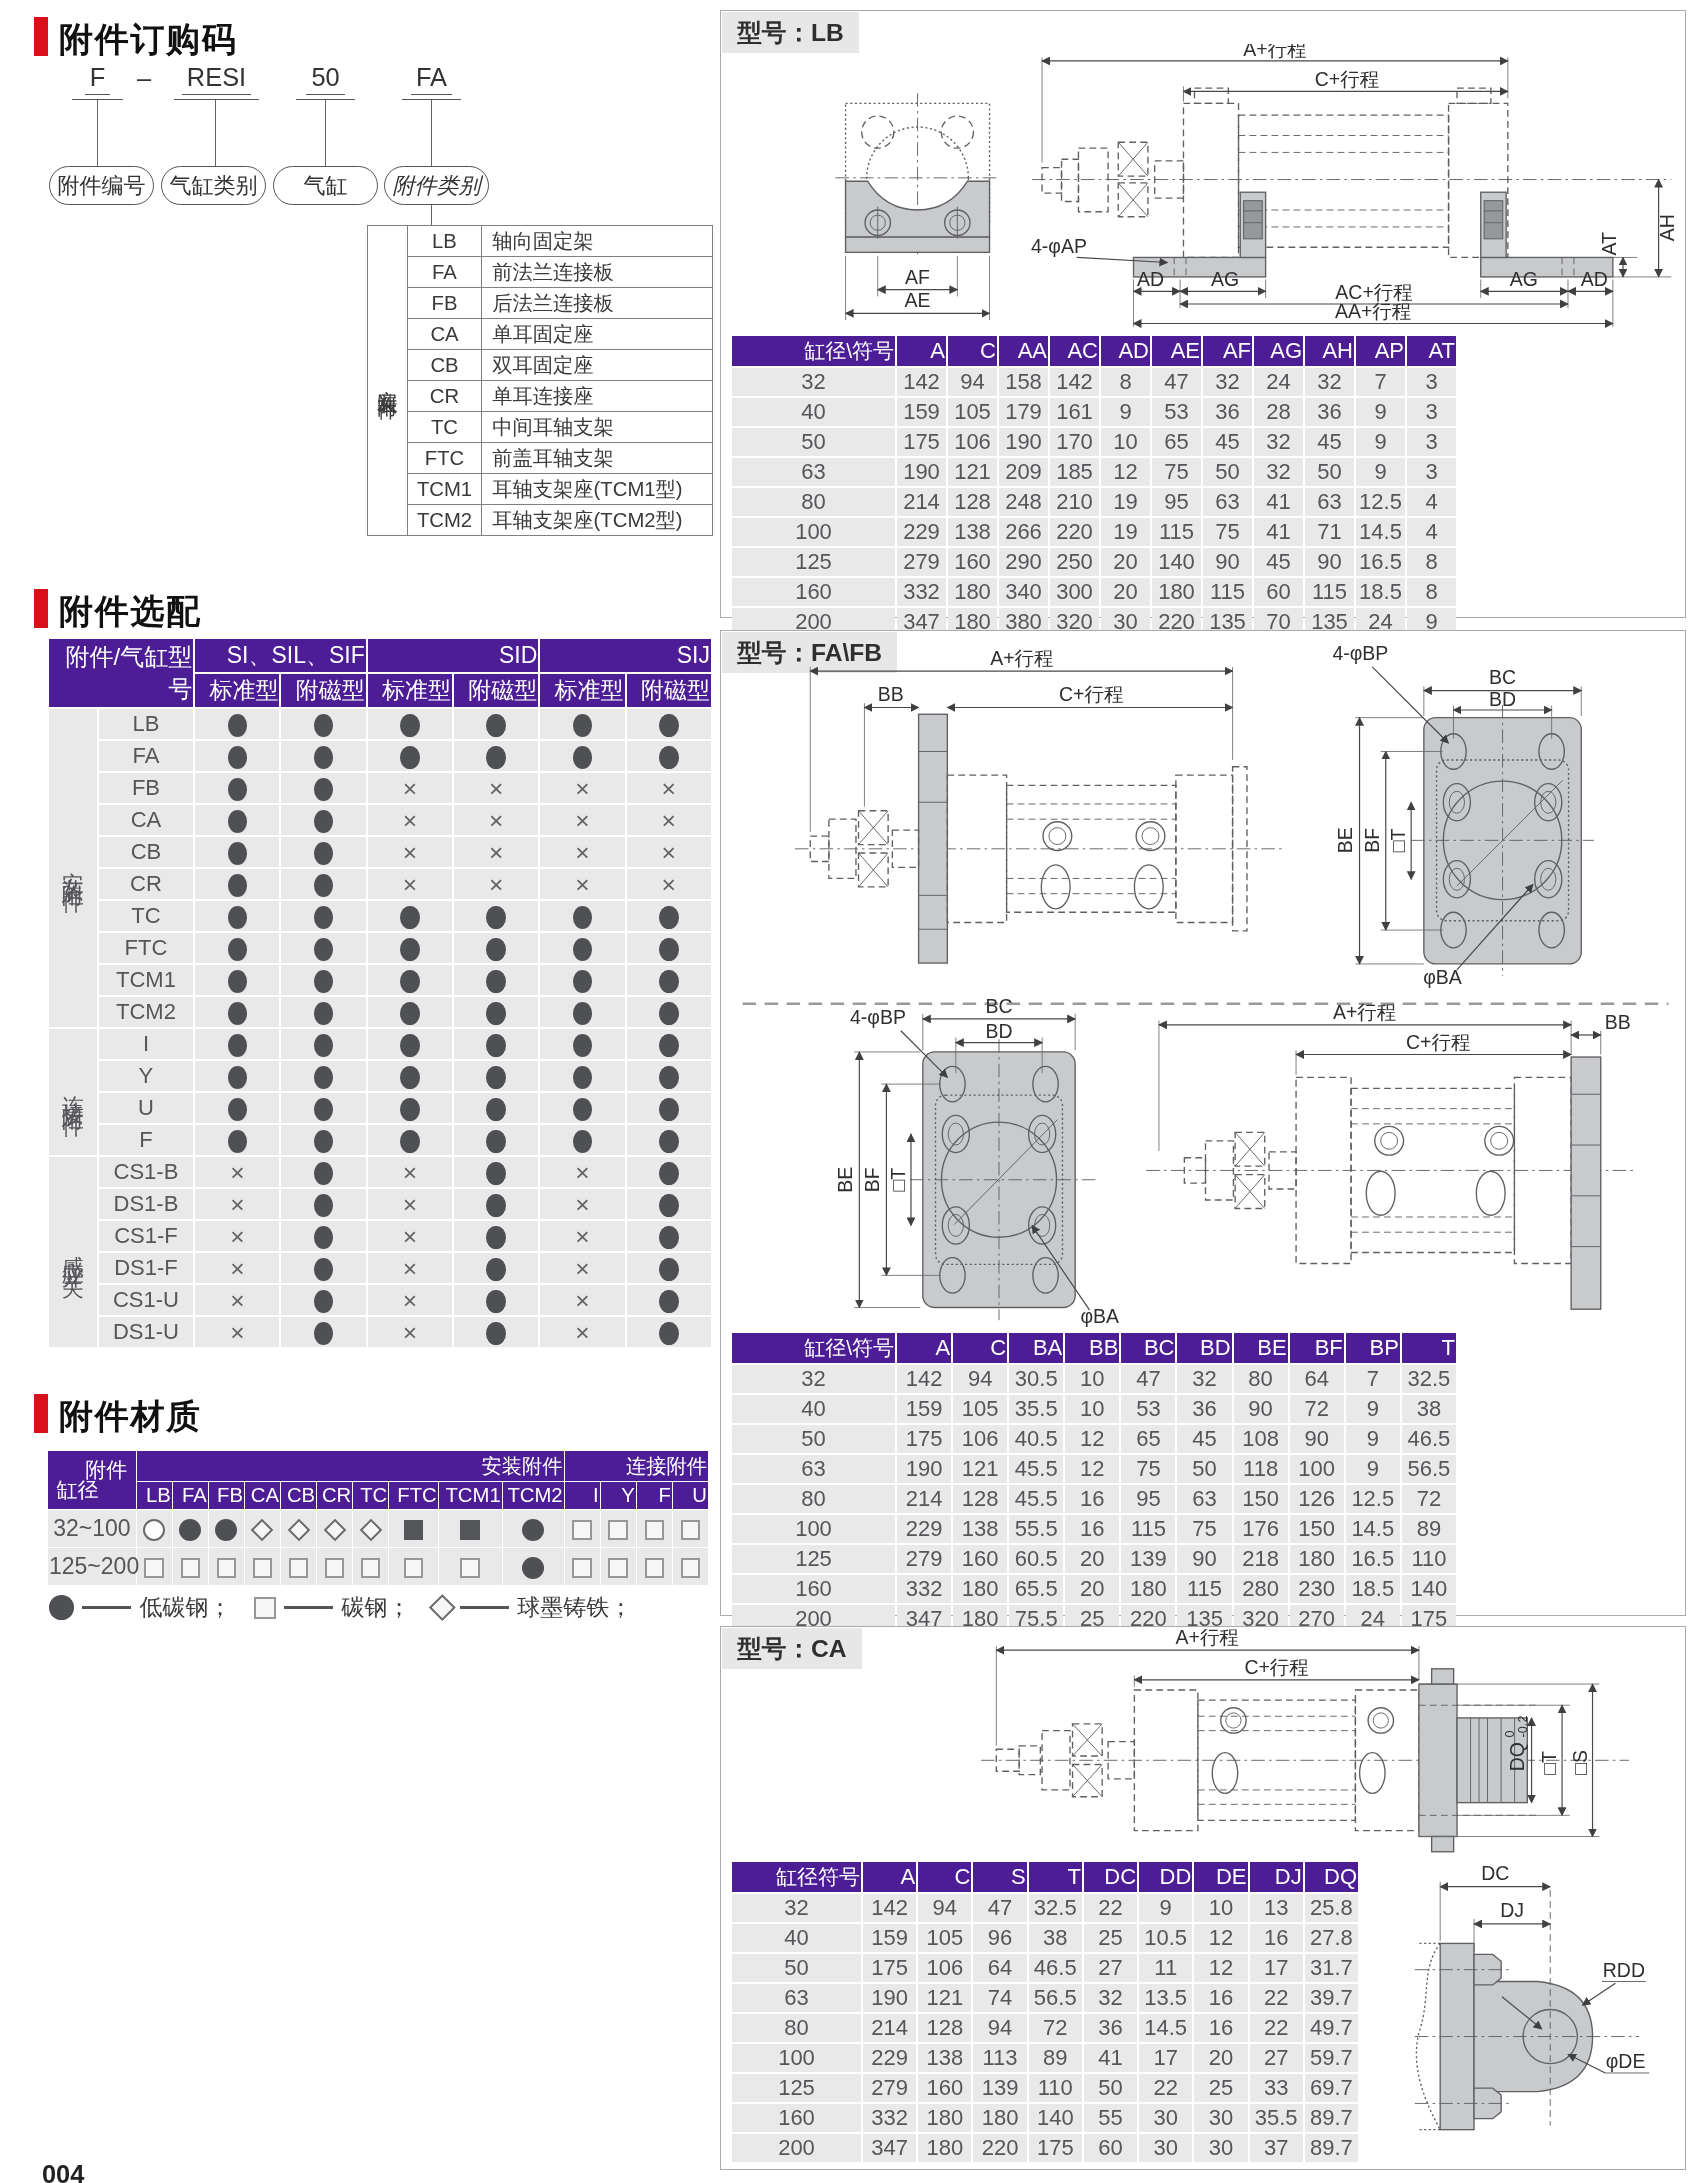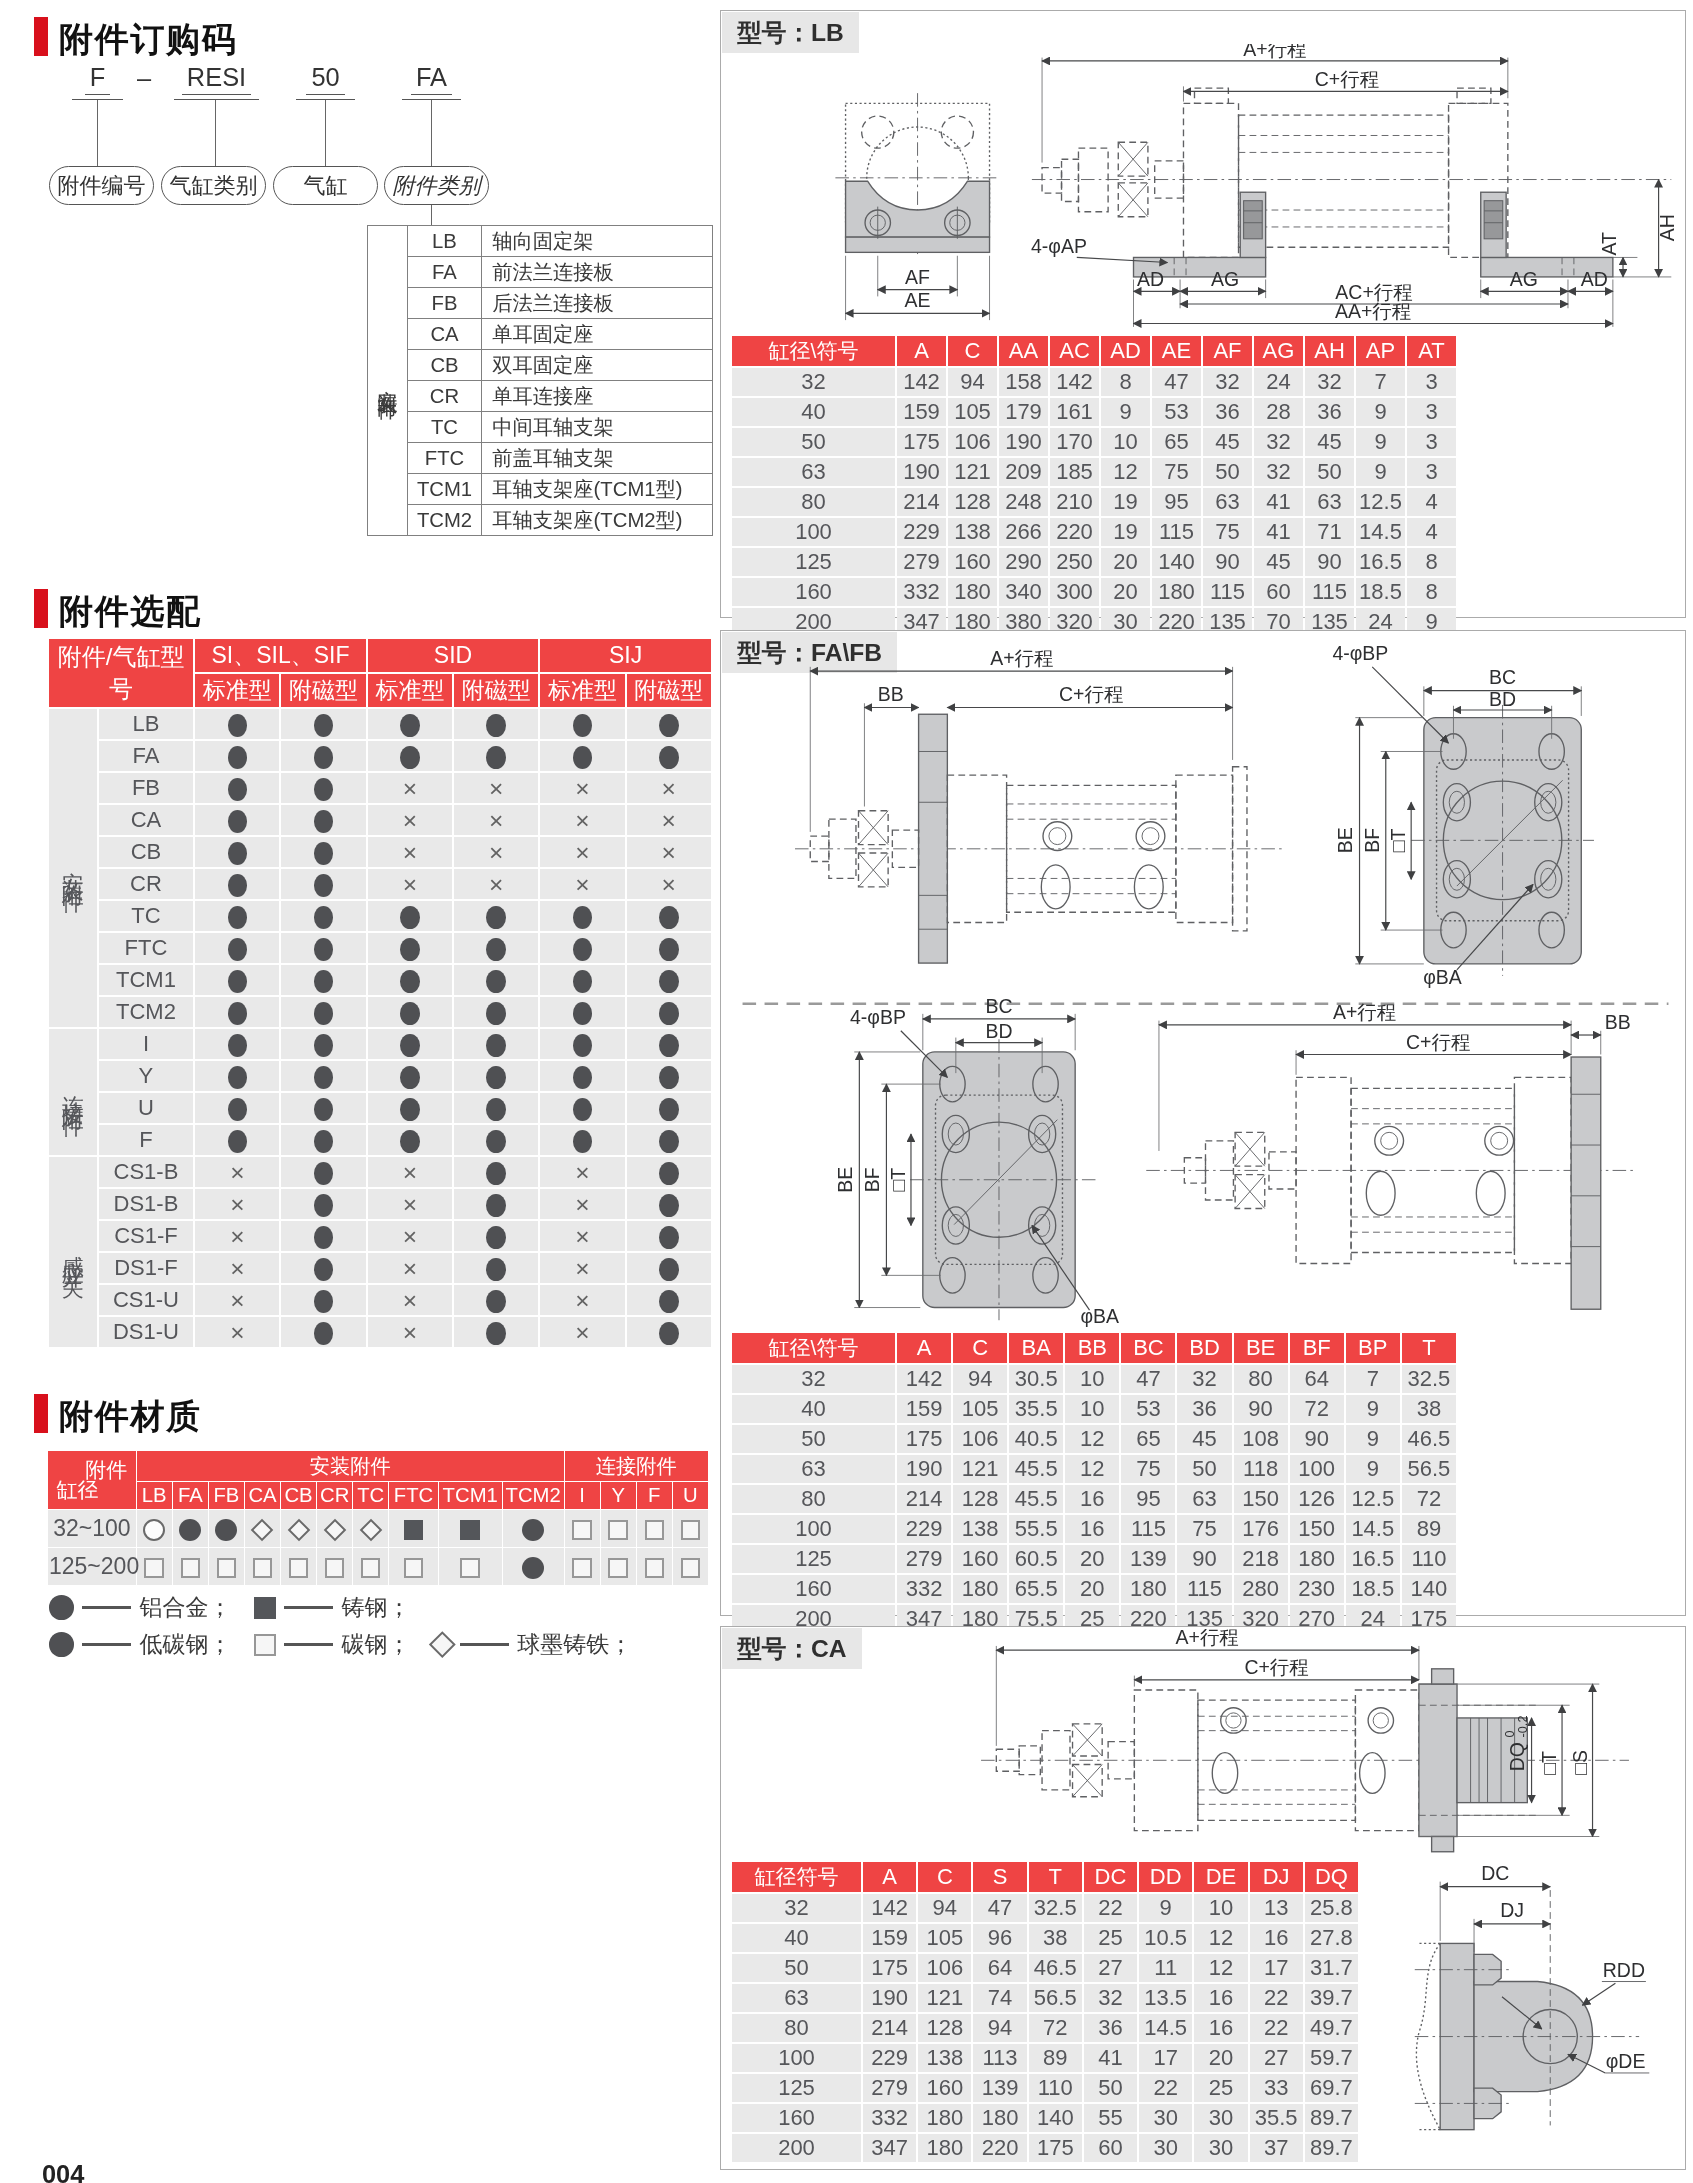--- a/index.html
+++ b/index.html
@@ -17,21 +17,21 @@
   .bubble{position:absolute;height:37px;border:1.7px solid #555;border-radius:20.3px;
           display:flex;align-items:center;justify-content:center;font-size:22px;color:#333;background:#fff;}
   
   #acc-table{border-collapse:collapse;table-layout:fixed;width:346px;background:#fff;}
   #acc-table td{border:1.7px solid #808080;font-size:20.3px;color:#3a3a3a;height:27px;}
   #acc-table td.code{text-align:center;width:71px;}
   #acc-table td.desc{text-align:left;padding-left:10.2px;}
   #acc-table td.grp{width:37px;text-align:center;writing-mode:vertical-rl;text-orientation:upright;letter-spacing:3.4px;}
   
   table.gray{border-collapse:separate;border-spacing:2.5px;table-layout:fixed;}
-  table.gray th{background:#ef4444;color:#fff;font-weight:normal;text-align:center;}
+  table.gray th{background:#4c1d95;color:#fff;font-weight:normal;text-align:right;}
   table.gray td{background:#e9e9e9;color:#55565a;text-align:center;}
   
   #sel-table{width:666px;}
   #sel-table th{font-size:23px;height:28px;}
   #sel-table th.corner{font-size:24px;}
   #sel-table td{height:28px;font-size:22px;}
   #sel-table td.grp{writing-mode:vertical-rl;text-orientation:upright;letter-spacing:6.8px;font-size:22px;}
   #sel-table td.nm{font-size:22px;}
   
   #mat-table{width:662px;border-spacing:1.7px;}
@@ -444,32 +444,20 @@
           <td><span class="sym sym-sqo"></span></td>
           <td><span class="sym sym-sqo"></span></td>
         </tr>
       </tbody>
     </table>
   <div id="legend" class="abs legend" style="left:49px;top:1589px;">
       <div class="lg-line">
         <div class="lg-item">
           <span class="sym sym-dot"></span>
           <span class="dashln"></span>
-          <span class="txt">铝合金；</span>
-        </div>
-        <div class="lg-item">
-          <span class="sym sym-sqf"></span>
-          <span class="dashln"></span>
-          <span class="txt">铸钢；</span>
-        </div>
-      </div>
-      <div class="lg-line">
-        <div class="lg-item">
-          <span class="sym sym-dot"></span>
-          <span class="dashln"></span>
           <span class="txt">低碳钢；</span>
         </div>
         <div class="lg-item">
           <span class="sym sym-sqo"></span>
           <span class="dashln"></span>
           <span class="txt">碳钢；</span>
         </div>
         <div class="lg-item">
           <span class="sym sym-diamond"></span>
           <span class="dashln"></span>

